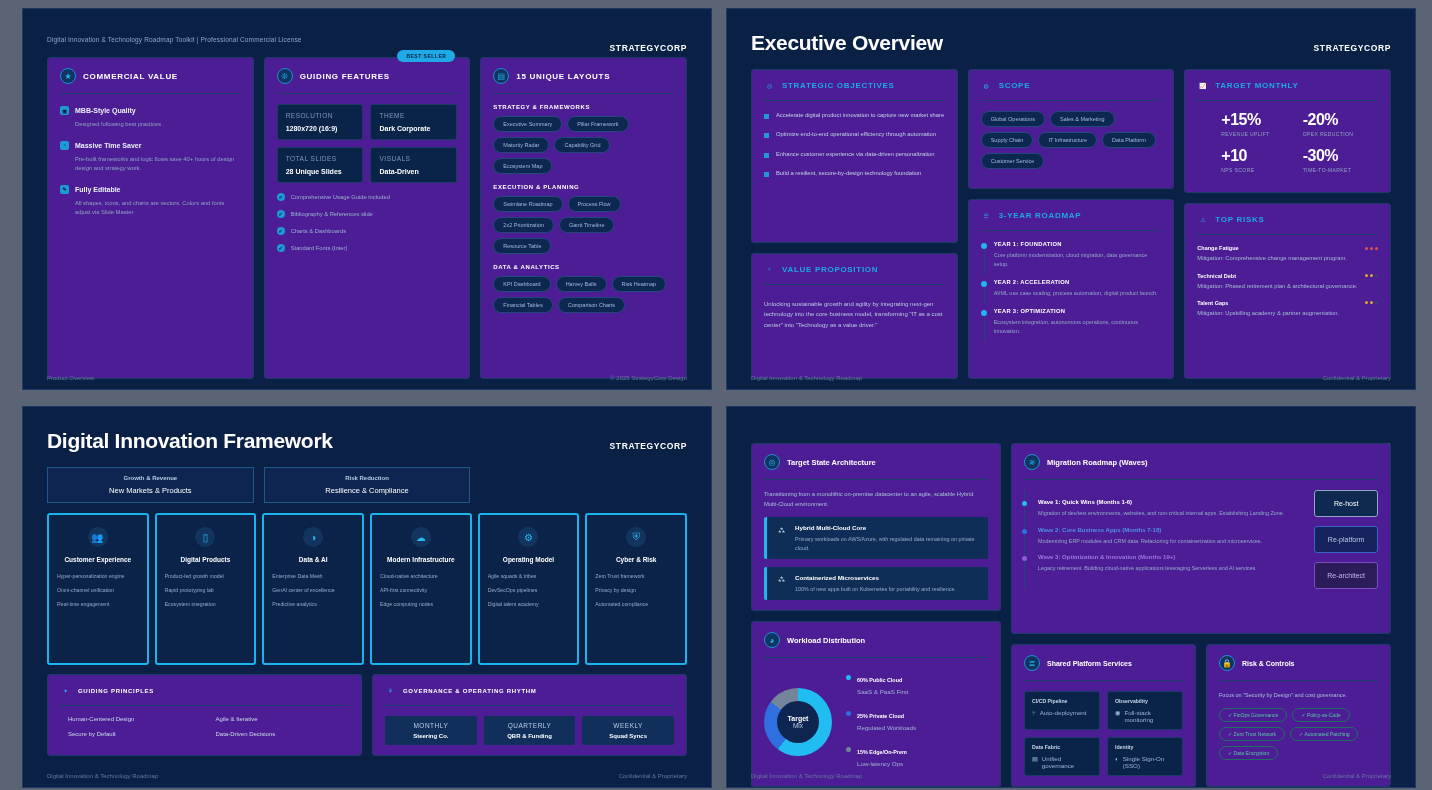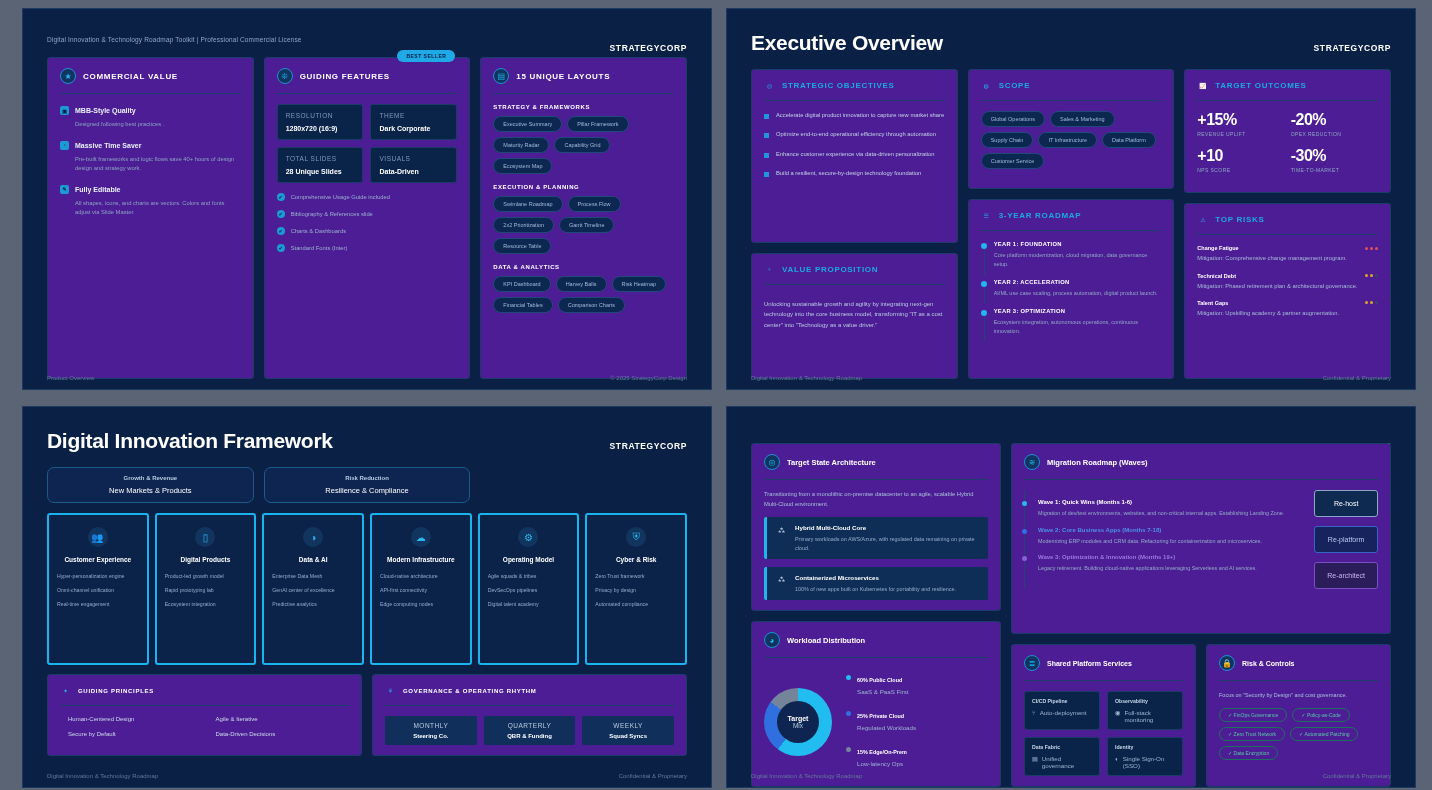--- a/index.html
+++ b/index.html
@@ -82,38 +82,38 @@
     font-size: 5.5px; color: #a3bada; background: #0c2750;
   }
 
   
   .s2-grid { display: grid; grid-template-columns: 1fr 1fr 1fr; gap: 10px; margin-top: 14px; flex: 1; }
   .col { display: flex; flex-direction: column; gap: 10px; }
   .bullet { display:flex; gap:7px; margin-top: 10px; }
   .bsq { width:5px;height:5px;background:#2196dd;margin-top:3px;flex:0 0 auto;}
   .btxt { font-size: 5.8px; color: #c3d3e7; line-height: 1.6; }
   .vp { font-size: 6px; color: #b9cbe2; line-height: 1.75; }
-  .kgrid { display:grid; grid-template-columns: 1fr 1fr; gap: 10px 6px; }
+  .kgrid { display:grid; grid-template-columns: 1fr 1fr; gap: 10px 6px; margin-left: 24px; }
   .kbig { font-size: 16px; font-weight: bold; color: #ffffff; letter-spacing: -0.5px;}
   .klbl { font-size: 5px; color: #8fa6c4; margin-top: 2px; letter-spacing: .4px; }
   .tl { position: relative; padding-left: 13px; margin-top: 10px; }
   .tl:before { content:""; position:absolute; left:3px; top:4px; bottom:-6px; width:1px; background:#1d4674; }
   .tl-dot { position:absolute; left:0; top:2px; width:6px;height:6px;border-radius:50%;background:#23b5ef;}
   .tl-h { font-size: 5.8px; font-weight: bold; color: #ffffff; letter-spacing: .3px;}
   .tl-p { font-size: 5.5px; color: #90a8c6; line-height: 1.6; margin-top: 4px; }
   .risk { margin-top: 9px; }
   .risk-top { display:flex; justify-content: space-between; align-items:center; }
   .risk-n { font-size: 5.5px; font-weight: bold; color: #ffffff; }
   .dots { display:flex; gap:2px; }
   .dot { width:3px;height:3px;border-radius:50%; }
   .risk-m { font-size: 5.8px; color: #a7bdd8; line-height: 1.6; margin-top: 3px; }
 
   
   .s3-top { display:grid; grid-template-columns: 1fr 1fr 1fr; gap: 10px; margin-top: 14px; }
-  .obj { background:#0d2550; border:1px solid #1d5a8c; border-radius:7px; padding: 7px; text-align:center;}
+  .obj { background:#0d2550; border:1px solid #1d5a8c; border-radius:0; padding: 7px; text-align:center;}
   .obj-t { font-size: 6px; font-weight: bold; color:#b7cbe4; }
   .obj-s { font-size: 7.5px; color:#ffffff; margin-top: 5px; }
   .s3-pillars { display:grid; grid-template-columns: repeat(6,1fr); gap: 6px; margin-top: 10px; }
   .pillar {
     background: #0b2349; border: 2px solid #19b3ee; border-radius: 3px;
     padding: 12px 8px; display:flex; flex-direction:column; align-items:center; min-height: 152px;
   }
   .pillar-ic {
     width: 20px;height:20px;border-radius:50%;background:#123560;
     display:flex;align-items:center;justify-content:center;color:#2ab7f0;font-size:10px;
@@ -372,21 +372,21 @@
             <div class="tl-h">YEAR 3: OPTIMIZATION</div>
             <div class="tl-p">Ecosystem integration, autonomous operations, continuous innovation.</div>
           </div>
         </div>
       </div>
 
       <div class="col">
         <div class="card" style="flex:1">
           <div class="card-head">
             <span class="ic sm">📈</span>
-            <span class="card-title cy">TARGET OUTCOMES</span>
+            <span class="card-title cy">TARGET MONTHLY</span>
           </div>
           <div class="rule"></div>
           <div class="kgrid">
             <div>
               <div class="kbig">+15%</div>
               <div class="klbl">REVENUE UPLIFT</div>
             </div>
             <div>
               <div class="kbig">-20%</div>
               <div class="klbl">OPEX REDUCTION</div>

